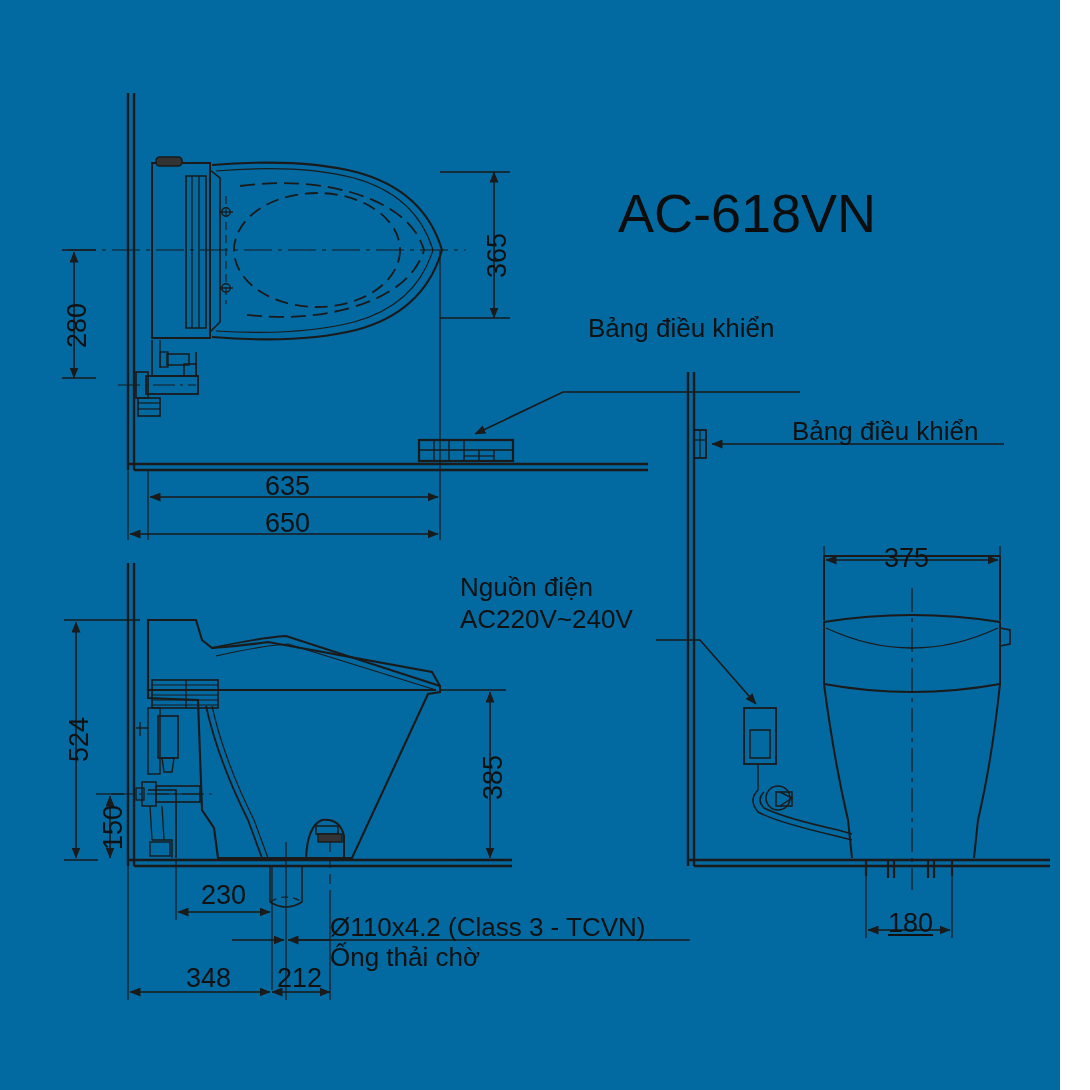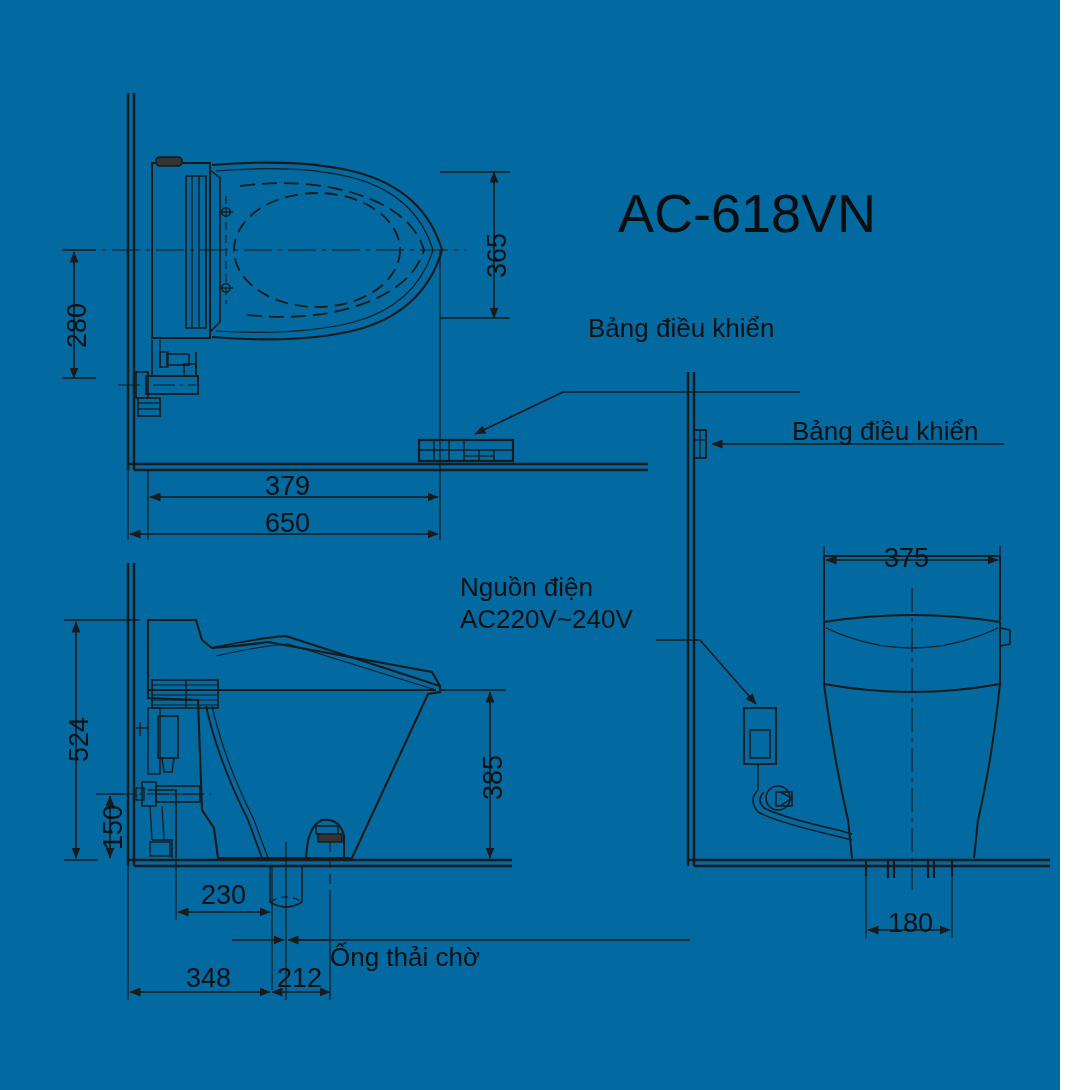--- a/index.html
+++ b/index.html
@@ -346,44 +346,45 @@
       </g>
     </g>
   </svg>
 
   <div class="ttl" style="left:618px; top:182px;">AC-618VN</div>
 
   <div class="dimtxt vert" style="left:62px; top:348px;">280</div>
 
   <div class="dimtxt vert" style="left:482px; top:278px;">365</div>
 
-  <div class="dimtxt" style="left:265px; top:471px;">379</div>
+  <div class="dimtxt" style="left:265px; top:471px;">635</div>
 
   <div class="dimtxt" style="left:265px; top:508px;">650</div>
 
   <div class="notetxt" style="left:588px; top:313px;">Bảng điều khiển</div>
 
   <div class="dimtxt vert" style="left:64px; top:762px;">524</div>
 
   <div class="dimtxt vert" style="left:98px; top:850px;">150</div>
 
   <div class="dimtxt vert" style="left:478px; top:800px;">385</div>
 
   <div class="dimtxt" style="left:201px; top:880px;">230</div>
 
   <div class="dimtxt" style="left:186px; top:963px;">348</div>
 
   <div class="dimtxt" style="left:277px; top:963px;">212</div>
 
+  <div class="notetxt" style="left:330px; top:912px;">Ø110x4.2 (Class 3 - TCVN)</div>
 
   <div class="notetxt" style="left:330px; top:942px;">Ống thải chờ</div>
 
   <div class="dimtxt" style="left:884px; top:543px;">375</div>
 
-  <div class="dimtxt" style="left:888px; top:908px;">180</div>
+  <div class="dimtxt" style="left:888px; top:908px;text-decoration:underline;">180</div>
 
   <div class="notetxt" style="left:792px; top:416px;">Bảng điều khiển</div>
 
   <div class="notetxt" style="left:460px; top:572px;">Nguồn điện</div>
 
   <div class="notetxt" style="left:460px; top:604px;">AC220V~240V</div>
 
 </div>
 
 </body></html>

